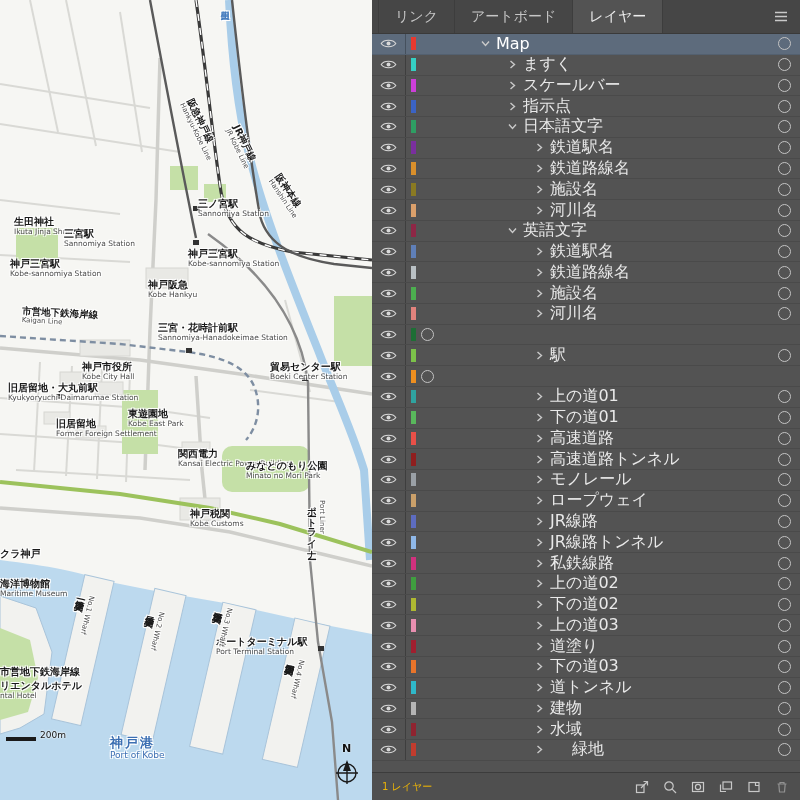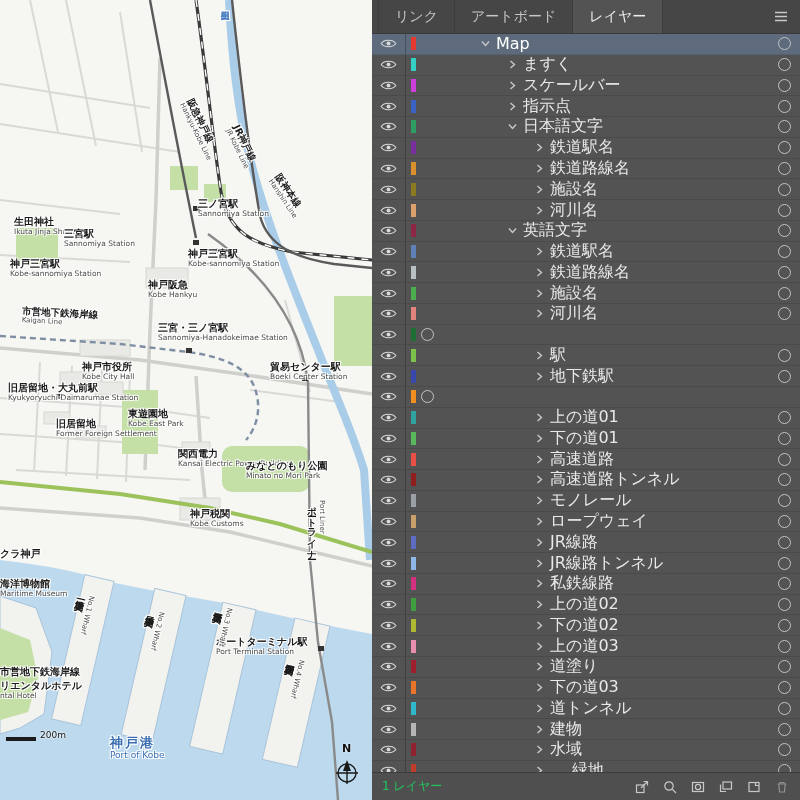--- a/index.html
+++ b/index.html
@@ -39,21 +39,21 @@
   .eyecell{width:33px;align-self:stretch;display:flex;align-items:center;justify-content:center;border-right:1px solid rgba(0,0,0,0.25);flex:0 0 auto;}
   .swcell{width:15px;display:flex;justify-content:center;flex:0 0 auto;}
   .sw{width:5px;height:13px;}
   .indent{flex:1 1 auto;display:flex;align-items:center;gap:6px;overflow:hidden;}
   .chev{display:flex;align-items:center;flex:0 0 auto;}
   .chev.down svg{transform:rotate(90deg);}
   .lname{font-size:16px;color:#e9e9e9;white-space:nowrap;}
   .row.sel .lname{color:#ffffff;}
   .target{width:11px;height:11px;border:1.5px solid #c3c3c3;border-radius:50%;margin-right:9px;flex:0 0 auto;}
   .statusbar{flex:0 0 auto;height:27px;background:#4f4f4f;border-top:1px solid #3c3c3c;display:flex;align-items:center;padding:0 10px;}
-  .statuscount{font-size:12px;color:#22c55e;}
+  .statuscount{font-size:10px;color:#eab308;}
   .sicons{margin-left:auto;display:flex;align-items:center;gap:12px;}
   .sicon{display:flex;align-items:center;}
   .sicon.dim{opacity:0.55;}
 </style>
 </head>
 <body>
 
 <div id="app">
 
   <div id="map">
@@ -172,21 +172,21 @@
         </div>
         <div class="mlabel" style="left: 148px; top: 279px;">
           <div class="jp">神戸阪急</div>
           <div class="en">Kobe Hankyu</div>
         </div>
         <div class="mlabel rail" style="left: 22px; top: 306px; transform: rotate(3deg);">
           <div class="jp">市営地下鉄海岸線</div>
           <div class="en">Kaigan Line</div>
         </div>
         <div class="mlabel" style="left: 158px; top: 322px;">
-          <div class="jp">三宮・三ノ宮駅</div>
+          <div class="jp">三宮・花時計前駅</div>
           <div class="en">Sannomiya-Hanadokeimae Station</div>
         </div>
         <div class="mlabel" style="left: 82px; top: 361px;">
           <div class="jp">神戸市役所</div>
           <div class="en">Kobe City Hall</div>
         </div>
         <div class="mlabel" style="left: 270px; top: 361px;">
           <div class="jp">貿易センター駅</div>
           <div class="en">Boeki Center Station</div>
         </div>
@@ -623,42 +623,20 @@
     <div class="swcell">
       <span class="sw" style="background: rgb(124, 194, 74);"></span>
     </div>
     <div class="indent" style="padding-left: 114px;">
       <span class="chev">
         <svg width="9" height="9" viewBox="0 0 9 9">
                 <path d="M2.5 1 L6.5 4.5 L2.5 8" fill="none" stroke="#c9c9c9" stroke-width="1.4"></path>
               </svg>
       </span>
       <span class="lname">駅</span>
-    </div>
-    <span class="target"></span>
-  </div>
-        <div class="row">
-    <div class="eyecell">
-      <span>
-        <svg width="17" height="11" viewBox="0 0 17 11">
-          <path d="M1.2 5.5 C4 1.2 13 1.2 15.8 5.5 C13 9.8 4 9.8 1.2 5.5 Z" fill="none" stroke="#d8d8d8" stroke-width="1.1"></path>
-          <circle cx="8.5" cy="5.5" r="2" fill="#d8d8d8"></circle>
-        </svg>
-      </span>
-    </div>
-    <div class="swcell">
-      <span class="sw" style="background: rgb(57, 73, 171);"></span>
-    </div>
-    <div class="indent" style="padding-left: 114px;">
-      <span class="chev">
-        <svg width="9" height="9" viewBox="0 0 9 9">
-                <path d="M2.5 1 L6.5 4.5 L2.5 8" fill="none" stroke="#c9c9c9" stroke-width="1.4"></path>
-              </svg>
-      </span>
-      <span class="lname">地下鉄駅</span>
     </div>
     <span class="target"></span>
   </div>
         <div class="row">
     <div class="eyecell">
       <span>
         <svg width="17" height="11" viewBox="0 0 17 11">
           <path d="M1.2 5.5 C4 1.2 13 1.2 15.8 5.5 C13 9.8 4 9.8 1.2 5.5 Z" fill="none" stroke="#d8d8d8" stroke-width="1.1"></path>
           <circle cx="8.5" cy="5.5" r="2" fill="#d8d8d8"></circle>
         </svg>

